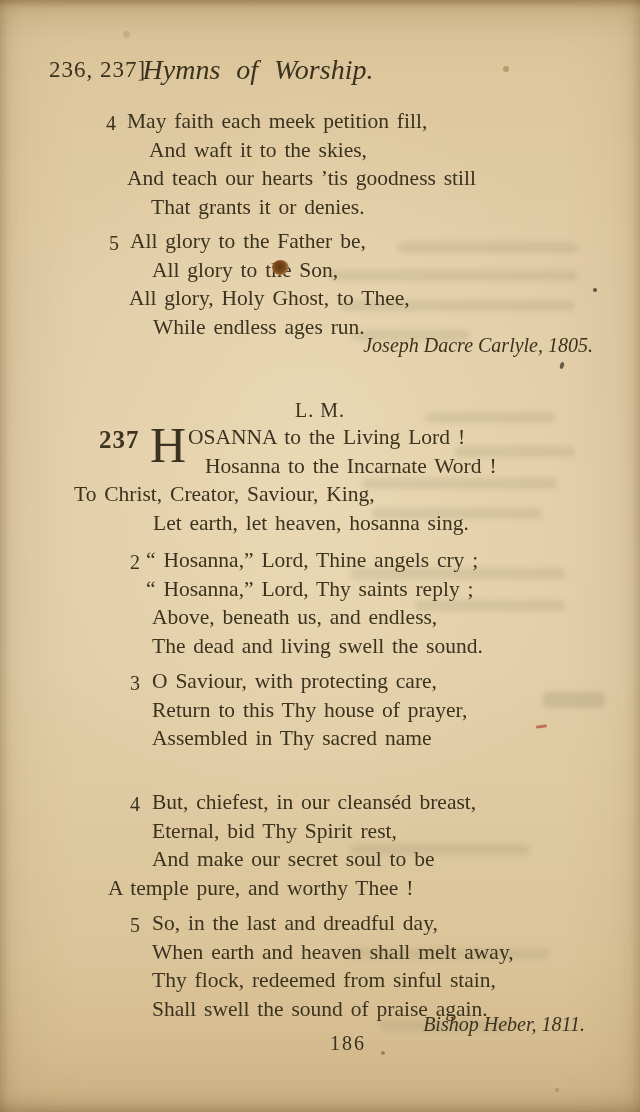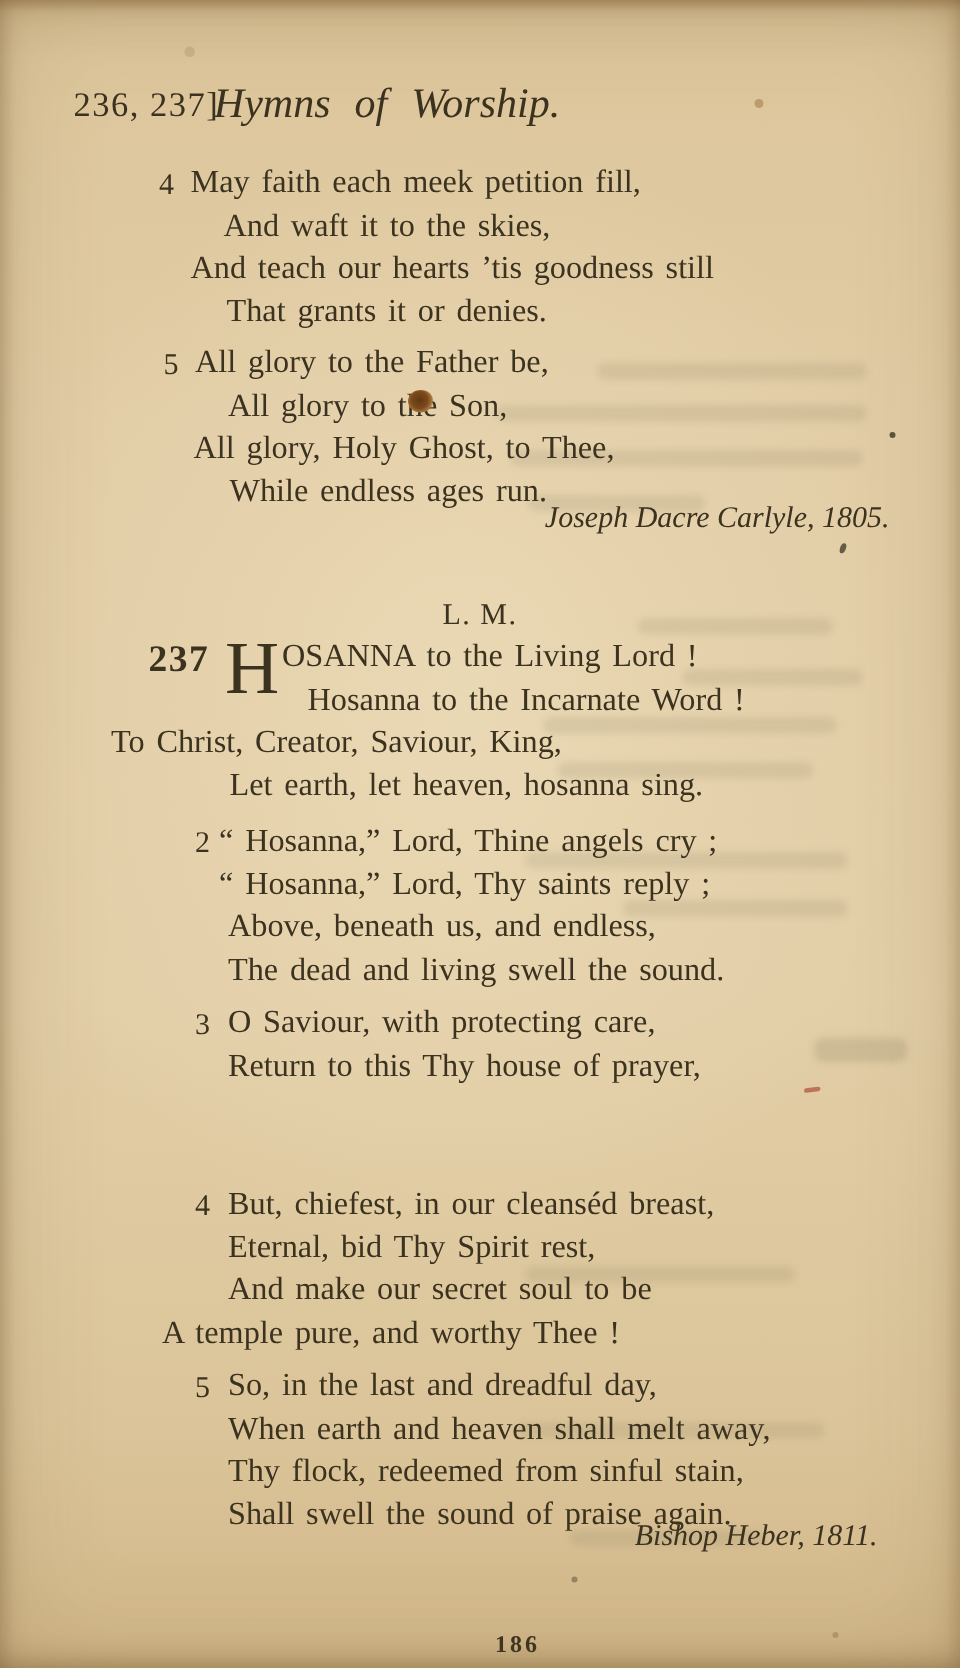--- a/index.html
+++ b/index.html
@@ -16,21 +16,21 @@
   .running-title{position:absolute;left:0;top:54px;width:516px;text-align:center;font-style:italic;font-size:28px;word-spacing:9px;}
   .verse{position:absolute;left:0;width:640px;}
   .vline{font-size:21.5px;line-height:28.6px;white-space:pre;word-spacing:2.5px;}
   .vnum{position:absolute;top:5px;font-size:20px;}
   .meter{position:absolute;left:0;top:399px;width:640px;text-align:center;font-size:20px;letter-spacing:1px;white-space:pre;}
   .attribution{position:absolute;font-style:italic;font-size:20px;white-space:pre;}
   .attr-236{top:334px;right:47px;}
   .attr-237{top:1013px;right:55px;}
   .hymnnum{position:absolute;left:99px;top:3px;font-size:25px;font-weight:bold;letter-spacing:1px;}
   .dropcap{position:absolute;left:150px;top:-3px;font-size:50px;line-height:1;}
-  .page-number{position:absolute;left:330px;top:1088px;font-size:16px;letter-spacing:2px;font-weight:bold;}
+  .page-number{position:absolute;left:330px;top:1032px;font-size:20px;letter-spacing:2px;}
   .stain{position:absolute;left:272px;top:260px;width:17px;height:15px;border-radius:50%;
     background:radial-gradient(circle at 45% 45%, #5e3a10 0%, #7c4a1d 45%, #a4743b 65%, rgba(164,116,59,0) 78%);}
   .speck{position:absolute;border-radius:50%;}
   .vignette{position:absolute;inset:0;pointer-events:none;
     box-shadow:
       inset 0 0 70px rgba(125,95,55,.22),
       inset 0 10px 14px -8px rgba(110,82,45,.45),
       inset 0 -14px 18px -10px rgba(110,82,45,.40),
       inset 12px 0 16px -10px rgba(110,82,45,.30),
       inset -12px 0 16px -10px rgba(110,82,45,.25);}
@@ -94,20 +94,21 @@
     <div class="vline" style="padding-left:146px">“ Hosanna,” Lord, Thine angels cry ;</div>
     <div class="vline" style="padding-left:146px">“ Hosanna,” Lord, Thy saints reply ;</div>
     <div class="vline" style="padding-left:152px">Above, beneath us, and endless,</div>
     <div class="vline" style="padding-left:152px">The dead and living swell the sound.</div>
   </section>
 
   <section class="verse" style="top:667px">
     <span class="vnum" style="left:130px">3</span>
     <div class="vline" style="padding-left:152px">O Saviour, with protecting care,</div>
     <div class="vline" style="padding-left:152px">Return to this Thy house of prayer,</div>
+    <div class="vline" style="padding-left:152px">Assembled in Thy sacred name</div>
   </section>
 
   <section class="verse" style="top:788px">
     <span class="vnum" style="left:130px">4</span>
     <div class="vline" style="padding-left:152px">But, chiefest, in our cleanséd breast,</div>
     <div class="vline" style="padding-left:152px">Eternal, bid Thy Spirit rest,</div>
     <div class="vline" style="padding-left:152px">And make our secret soul to be</div>
     <div class="vline" style="padding-left:108px">A temple pure, and worthy Thee !</div>
   </section>
 

